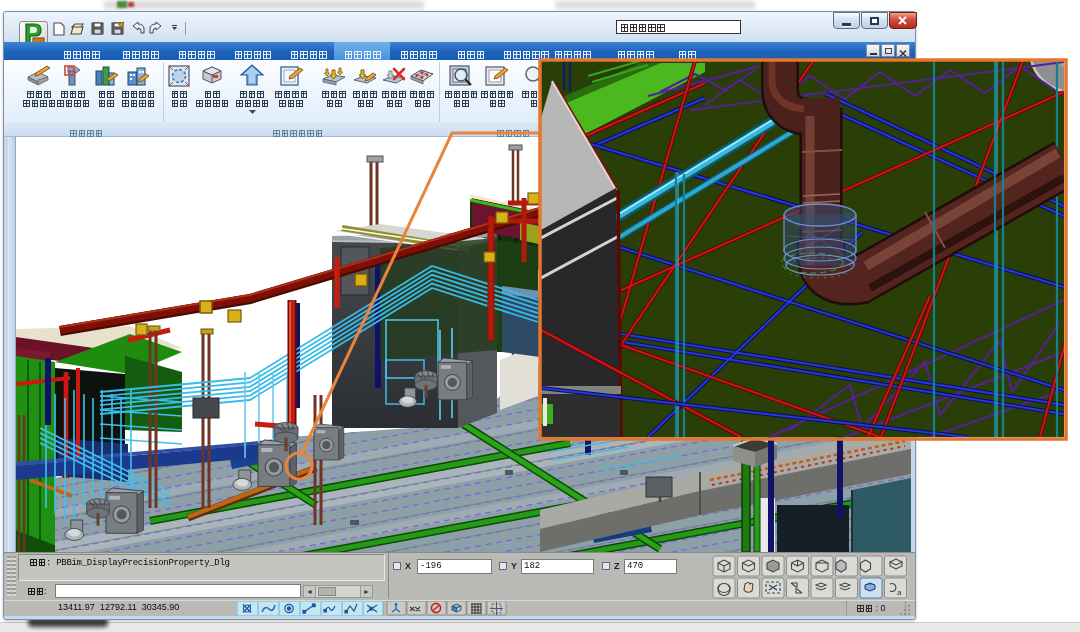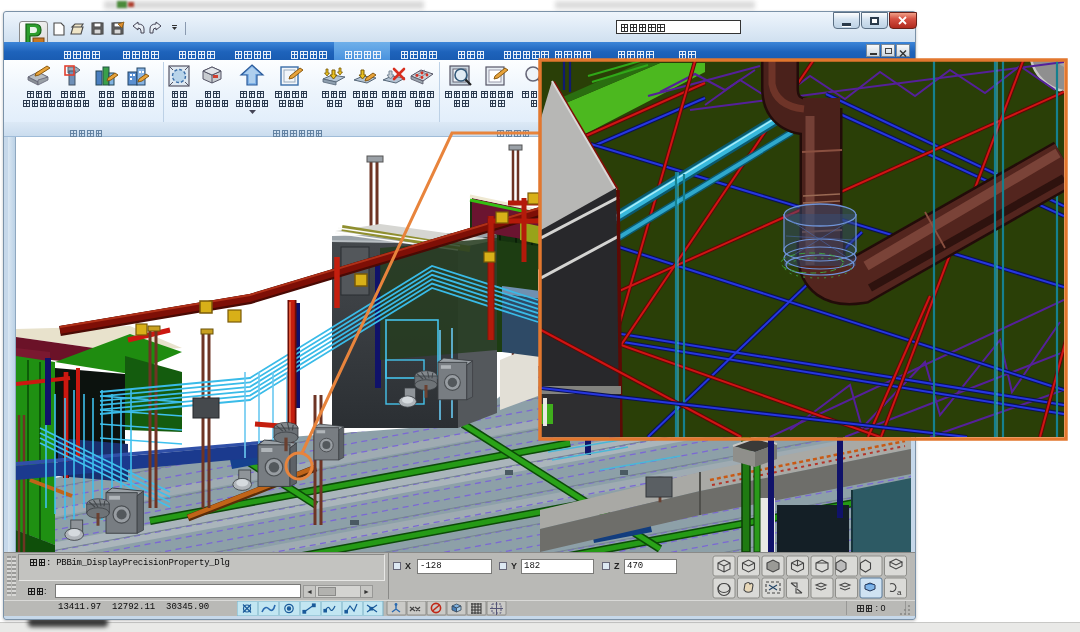--- a/index.html
+++ b/index.html
@@ -848,21 +848,21 @@
 
   <div class="abs" style="left:303px;top:585px;width:70px;height:13px;background:#d4d4d1;border:1px solid #989896">
     <div class="abs" style="left:0;top:0;width:12px;height:11px;background:#c6c6c3;border-right:1px solid #989896;font-size:7px;text-align:center;line-height:11px;color:#333">◄</div>
     <div class="abs" style="left:14px;top:1px;width:18px;height:9px;background:#b2b2af;border:1px solid #8a8a88"></div>
     <div class="abs" style="right:0;top:0;width:12px;height:11px;background:#c6c6c3;border-left:1px solid #989896;font-size:7px;text-align:center;line-height:11px;color:#333">►</div>
   </div>
   <div class="abs" style="left:388px;top:553px;width:1px;height:46px;background:#8a8a88"></div>
 
   <div class="cb" style="left:393px;top:562px"></div>
     <div class="abs" style="left:405px;top:561px;font-size:9px;font-weight:bold;color:#222">X</div>
-  <div class="inp" style="left:417px;top:559px;width:75px;height:15px">-128</div>
+  <div class="inp" style="left:417px;top:559px;width:75px;height:15px">-196</div>
   <div class="cb" style="left:499px;top:562px"></div>
     <div class="abs" style="left:511px;top:561px;font-size:9px;font-weight:bold;color:#222">Y</div>
   <div class="inp" style="left:521px;top:559px;width:73px;height:15px">182</div>
   <div class="cb" style="left:602px;top:562px"></div>
     <div class="abs" style="left:614px;top:561px;font-size:9px;font-weight:bold;color:#222">Z</div>
   <div class="inp" style="left:624px;top:559px;width:53px;height:15px">470</div>
 
   <svg class="abs" style="left:712px;top:555px" width="198" height="45" viewBox="0 0 198 45">
     <g>
       <rect x="0" y="0" width="198" height="45" fill="#bcbcb9"></rect>
@@ -904,21 +904,21 @@
         <path d="M104 30 l5 -2 5 2 -5 2 z M104 33 l5 2 5 -2"></path>
         <path d="M128 30 l5 -2 5 2 -5 2 z M128 33 l5 2 5 -2"></path>
         <path d="M178 29 a4 4 0 1 1 0 7"></path>
           <text x="185" y="40" font-size="8" fill="#333" stroke="none" font-family="Liberation Sans">a</text>
       </g>
       <path d="M153 30 l5 -2 5 2 -5 2 z" fill="#4a90d8" stroke="#235"></path>
         <path d="M153 30 l0 4 5 2 5 -2 0 -4" fill="#7fb4e8" stroke="#235"></path>
     </g>
   </svg>
   <div id="statusbar"></div>
-  <div class="abs" style="left:58px;top:602px;font-size:9px;color:#0a0a0a;font-family:Liberation Mono, monospace">13411.97&nbsp;&nbsp;12792.11&nbsp;&nbsp;30345.90</div>
+  <div class="abs" style="left:58px;top:602px;font-size:9px;color:#0a0a0a;font-family:Liberation Sans, sans-serif">13411.97&nbsp;&nbsp;12792.11&nbsp;&nbsp;30345.90</div>
 
   <svg class="abs" style="left:237px;top:601px" width="270" height="15" viewBox="0 0 270 15">
     <rect x="0" y="0" width="146" height="15" fill="#c2e6f2" stroke="#7ab0c4" stroke-width="1"></rect>
     <g stroke="#7ab0c4" stroke-width="1">
         <line x1="21" y1="1" x2="21" y2="14"></line>
         <line x1="42" y1="1" x2="42" y2="14"></line>
         <line x1="63" y1="1" x2="63" y2="14"></line>
         <line x1="84" y1="1" x2="84" y2="14"></line>
         <line x1="105" y1="1" x2="105" y2="14"></line>
         <line x1="126" y1="1" x2="126" y2="14"></line>

